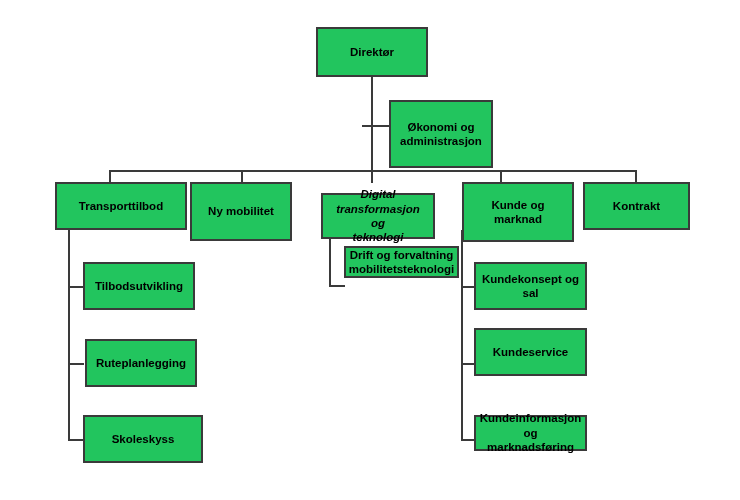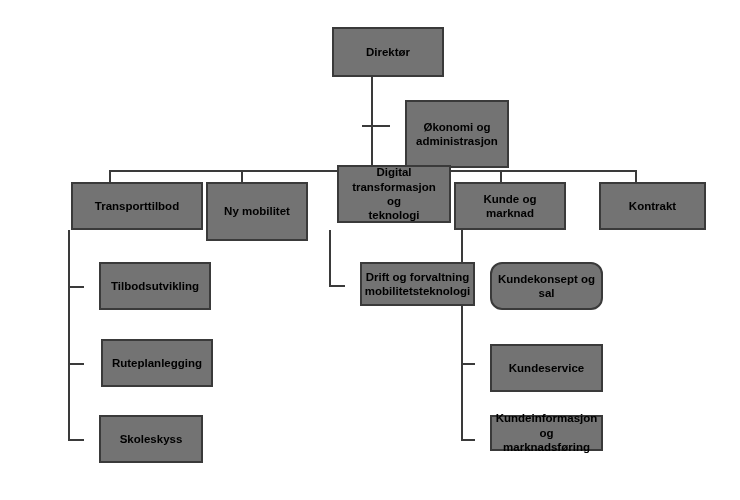--- a/index.html
+++ b/index.html
@@ -12,28 +12,27 @@
     position: relative;
     width: 740px;
     height: 500px;
     background: #ffffff;
     font-family: "Liberation Sans", sans-serif;
     overflow: hidden;
   }
   .node {
     position: absolute;
     box-sizing: border-box;
-    background: #737373;
+    background: #22c55e;
     border: 2px solid #3a3a3a;
     display: flex;
     align-items: center;
     justify-content: center;
     text-align: center;
     z-index: 5;
-    margin-left: 16px;
   }
   .node .node-label {
     font-weight: bold;
     font-size: 11.5px;
     line-height: 1.25;
     color: #000000;
     padding: 0 5px;
     white-space: pre-line;
   }
   .connector {
@@ -87,57 +86,57 @@
   </div>
 
   <div class="node" style="left:55px; top:182px; width:132px; height:48px;">
     <span class="node-label">Transporttilbod</span>
   </div>
 
   <div class="node" style="left:190px; top:182px; width:102px; height:59px;">
     <span class="node-label">Ny mobilitet</span>
   </div>
 
-  <div class="node" style="left:321px; top:165px; width:114px; height:58px;">
+  <div class="node" style="left:321px; top:193px; width:114px; height:46px;font-style:italic;">
     <span class="node-label">Digital
 transformasjon og
 teknologi</span>
   </div>
 
-  <div class="node" style="left:438px; top:182px; width:112px; height:48px;">
+  <div class="node" style="left:462px; top:182px; width:112px; height:60px;">
     <span class="node-label">Kunde og marknad</span>
   </div>
 
   <div class="node" style="left:83px; top:262px; width:112px; height:48px;">
     <span class="node-label">Tilbodsutvikling</span>
   </div>
 
   <div class="node" style="left:583px; top:182px; width:107px; height:48px;">
     <span class="node-label">Kontrakt</span>
   </div>
 
   <div class="node" style="left:85px; top:339px; width:112px; height:48px;">
     <span class="node-label">Ruteplanlegging</span>
   </div>
 
-  <div class="node" style="left:83px; top:415px; width:104px; height:48px;">
+  <div class="node" style="left:83px; top:415px; width:120px; height:48px;">
     <span class="node-label">Skoleskyss</span>
   </div>
 
-  <div class="node" style="left:344px; top:262px; width:115px; height:44px;">
+  <div class="node" style="left:344px; top:246px; width:115px; height:32px;">
     <span class="node-label">Drift og forvaltning
 mobilitetsteknologi</span>
   </div>
 
-  <div class="node" style="left:474px; top:262px; width:113px; height:48px;border-radius:12px;">
+  <div class="node" style="left:474px; top:262px; width:113px; height:48px;">
     <span class="node-label">Kundekonsept og
 sal</span>
   </div>
 
-  <div class="node" style="left:474px; top:344px; width:113px; height:48px;">
+  <div class="node" style="left:474px; top:328px; width:113px; height:48px;">
     <span class="node-label">Kundeservice</span>
   </div>
 
   <div class="node" style="left:474px; top:415px; width:113px; height:36px;">
     <span class="node-label">Kundeinformasjon
 og marknadsføring</span>
   </div>
 
 </div>
 

